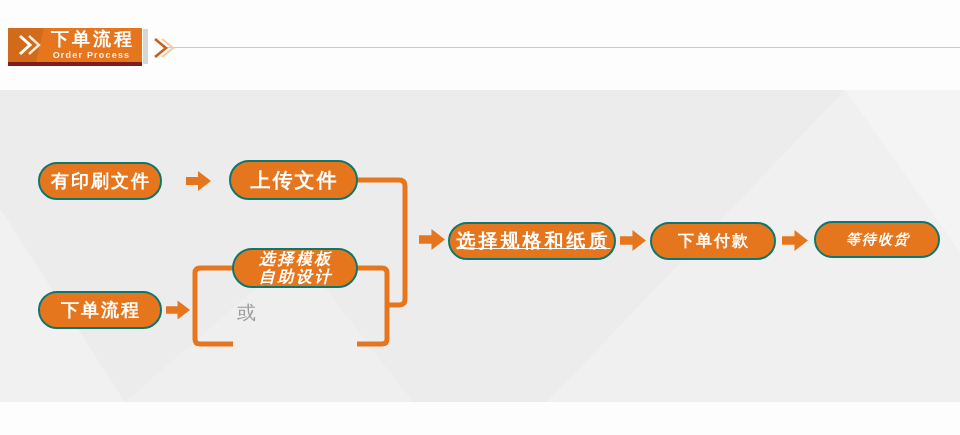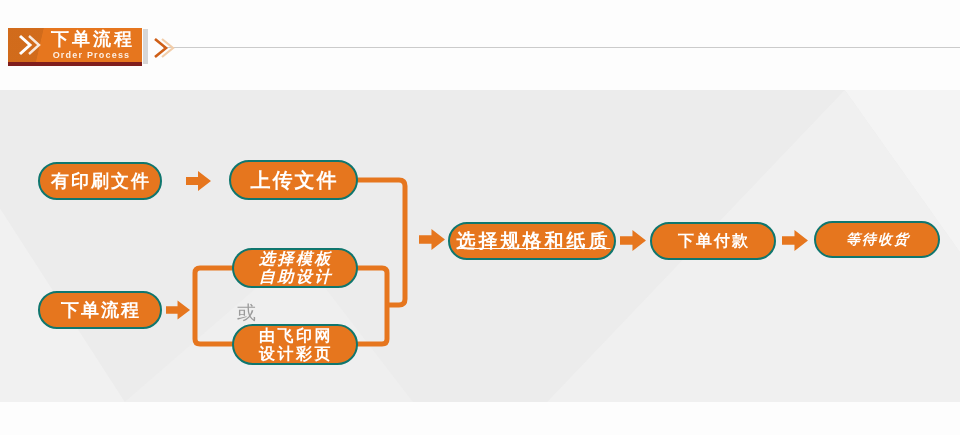--- a/index.html
+++ b/index.html
@@ -122,24 +122,20 @@
     <path d="M0 7 H12 V1 L25 11 L12 21 V15 H0 Z" fill="#e6761e"></path>
   </svg>
 
   <div class="pill pill-template">
     <span>选择模板</span>
     <span>自助设计</span>
   </div>
 
   <div class="or-label">或</div>
 
-  <div class="pill pill-feiyin">
-    <span>由飞印网</span>
-    <span>设计彩页</span>
-  </div>
 
   <svg class="flow-arrow a3" width="27" height="23" viewBox="0 0 26 22">
     <path d="M0 7 H12 V1 L25 11 L12 21 V15 H0 Z" fill="#e6761e"></path>
   </svg>
 
   <div class="pill pill-spec">
     <span>选择规格和纸质</span>
   </div>
 
   <svg class="flow-arrow a4" width="27" height="23" viewBox="0 0 26 22">

